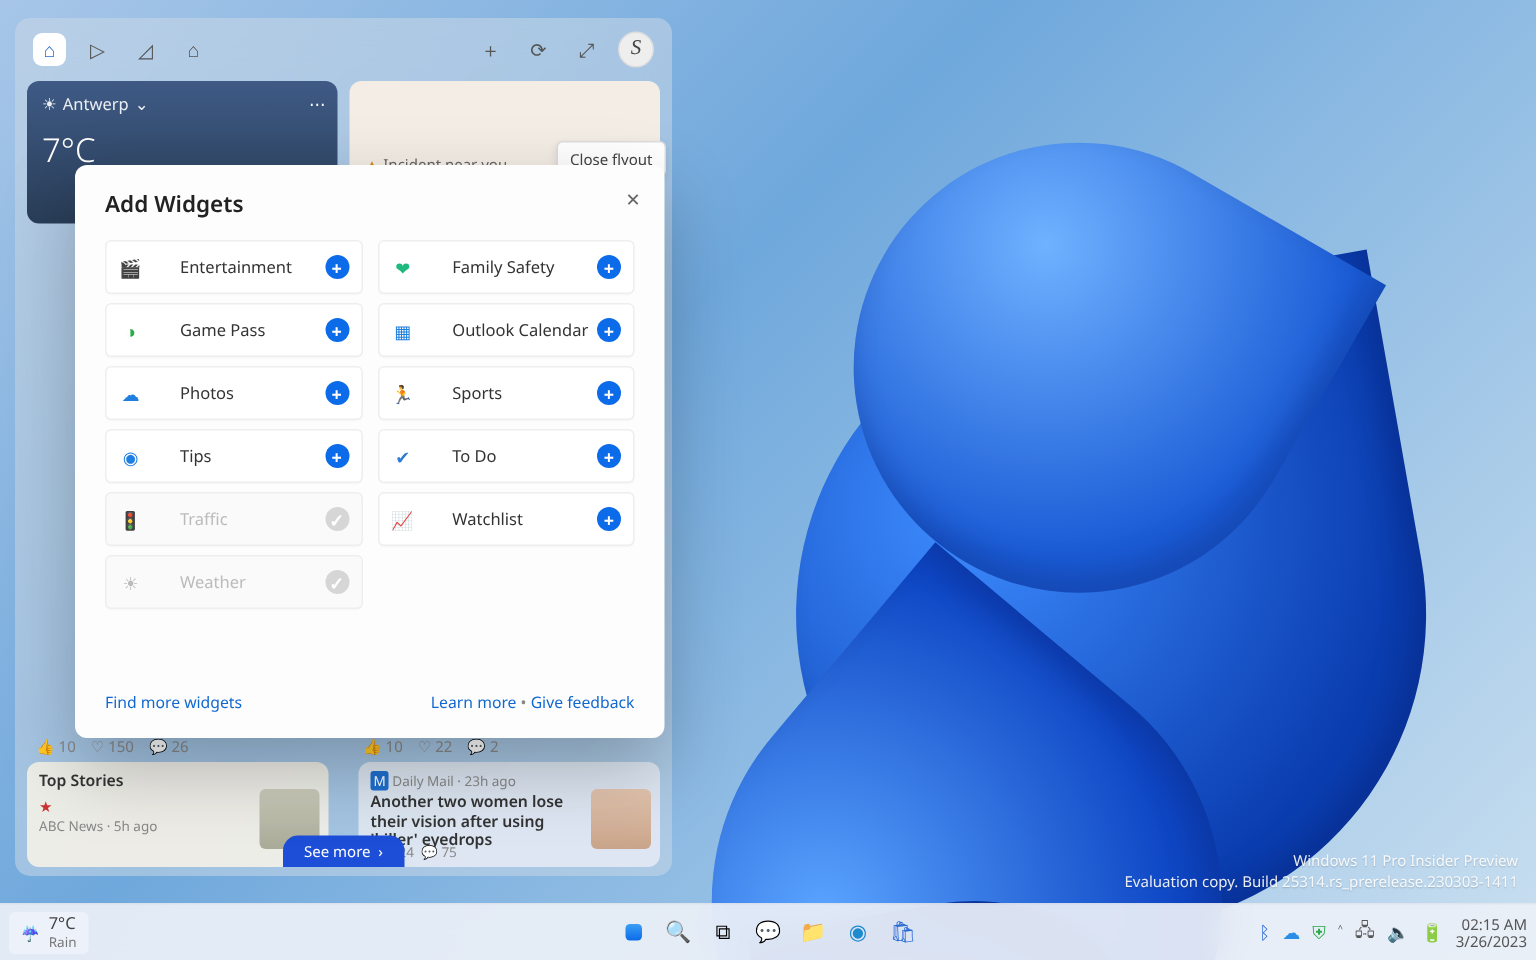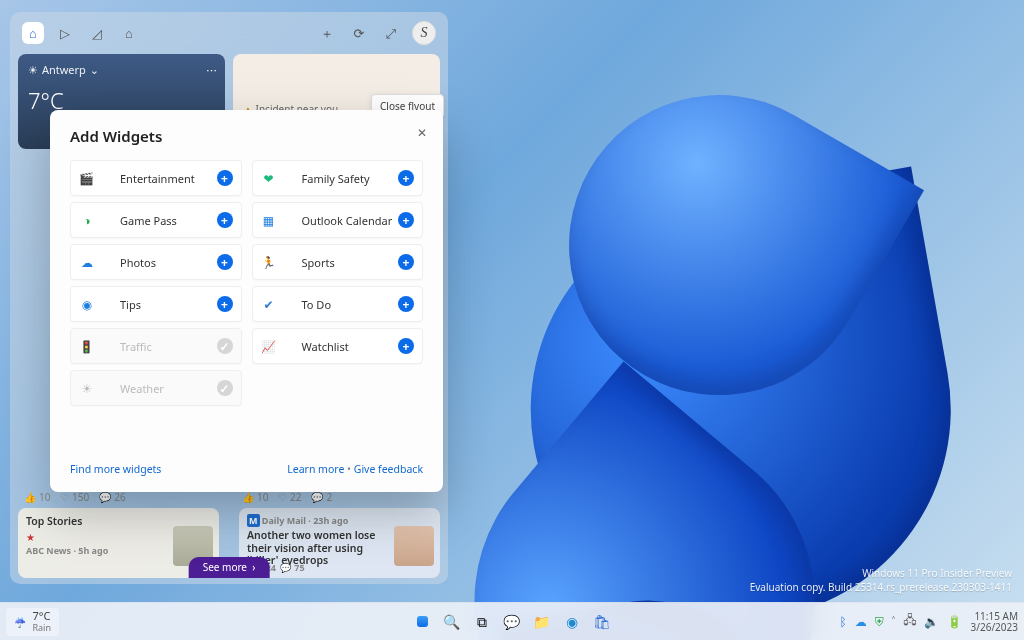--- a/index.html
+++ b/index.html
@@ -67,24 +67,24 @@
   .modal-footer a { color:#1168d0; text-decoration:none; cursor:pointer;text-align:center; }
   .fb { color:#888; }
 
   
   .story-bar { position:absolute; left:8px; bottom:6px; right:8px; display:flex; gap:20px; font-size:10px; }
   .eng { position:absolute; display:flex; gap:10px; color:#888; font-size:10px; }
   .eng span::before { content:"♡ "; }
   .eng .c::before { content:"💬 "; }
   .eng .l::before { content:"👍 "; }
   .story { flex:1; background:rgba(245,242,232,.9); border-radius:8px; padding:6px 8px; position:relative; overflow:hidden; height:70px; }
-  .story .src { color:#888; font-size:9px;font-weight:bold; }
+  .story .src { color:#888; font-size:9px; }
   .story .headline { font-size:10.5px; font-weight:600; color:#333; margin-top:2px; line-height:1.2; max-width:calc(100% - 48px); }
   .story .thumb { position:absolute; right:6px; top:18px; width:40px; height:40px; border-radius:4px; background:linear-gradient(#ccb,#aa9); }
-  .see-more { position:absolute; bottom:0; left:50%; transform:translateX(-50%); background:#4c1d95; color:#fff; font-size:10px; padding:3px 14px 4px; border-radius:10px 10px 0 0; }
+  .see-more { position:absolute; bottom:0; left:50%; transform:translateX(-50%); background:#1d4ed8; color:#fff; font-size:10px; padding:3px 14px 4px; border-radius:10px 10px 0 0; }
 
   
   .watermark { position:absolute; right:12px; bottom:46px; text-align:right; font-size:10px; color:rgba(255,255,255,.9); text-shadow:0 1px 1px rgba(0,0,0,.2); }
 
   
   .taskbar { position:absolute; left:0; right:0; bottom:0; height:38px; background:rgba(235,240,247,.92); backdrop-filter: blur(12px); display:flex; align-items:center; padding:0 6px; border-top:1px solid rgba(0,0,0,.04); }
   .taskbar .weather-chip { display:flex; align-items:center; gap:6px; font-size:10px; color:#444; padding:2px 8px; border-radius:4px; background:rgba(255,255,255,.4); }
   .taskbar .weather-chip .t { font-size:11px; line-height:1; }
   .taskbar .center { position:absolute; left:50%; transform:translateX(-50%); display:flex; gap:6px; }
   .tb-ico { width:24px; height:24px; border-radius:4px; display:flex; align-items:center; justify-content:center; font-size:14px; }
@@ -267,17 +267,17 @@
   </div>
   <div class="tray">
     <span class="tray-ico" style="color:#2a6bd4">ᛒ</span>
     <span class="tray-ico" style="color:#2a8ee6">☁</span>
     <span class="tray-ico" style="color:#2bab47">⛨</span>
     <span class="tray-ico">˄</span>
     <span class="tray-ico">🖧</span>
     <span class="tray-ico">🔈</span>
     <span class="tray-ico">🔋</span>
     <div class="clock">
-      <div>11:15 AM</div>
+      <div>02:15 AM</div>
       <div>3/26/2023</div>
     </div>
   </div>
 </div>
 
 </body></html>

